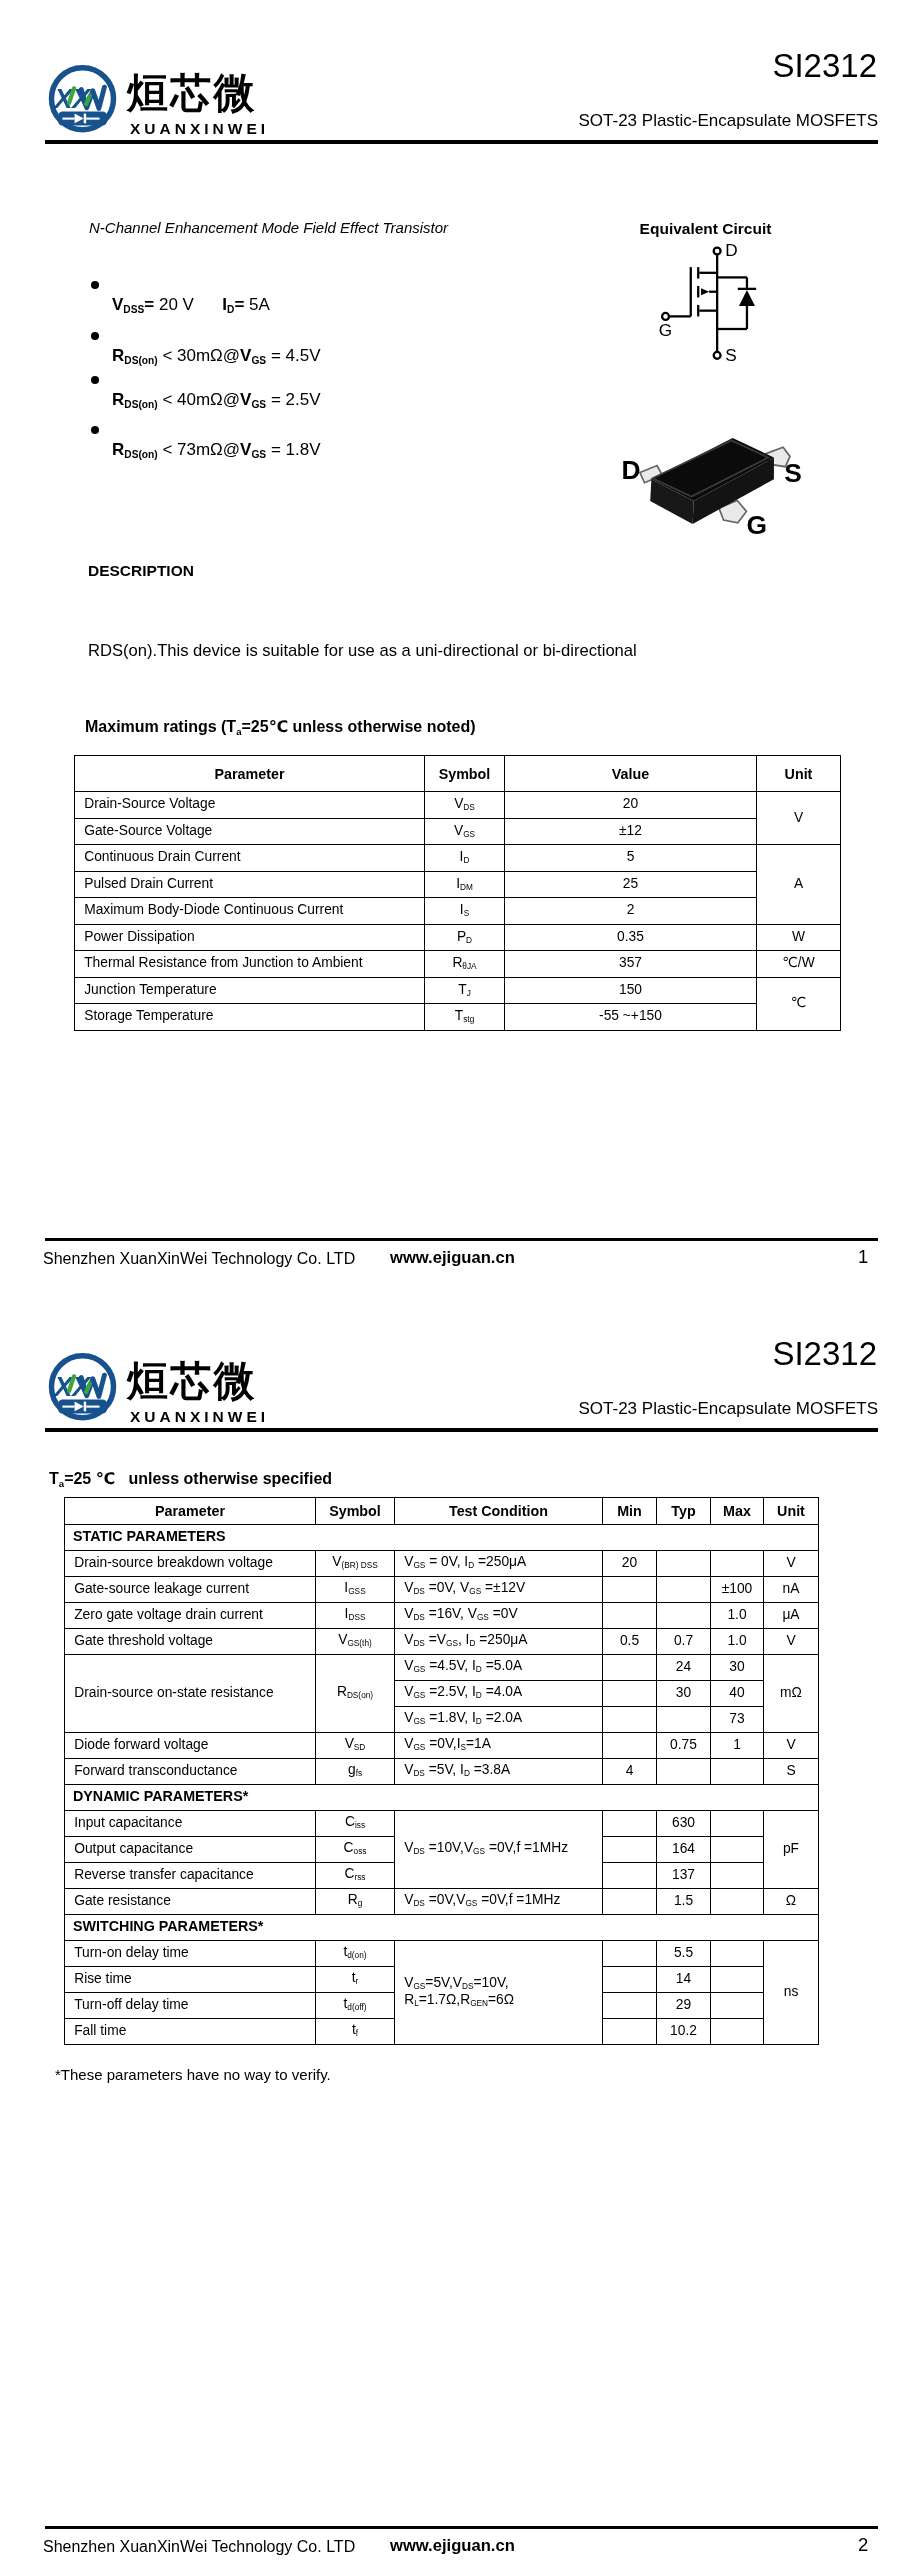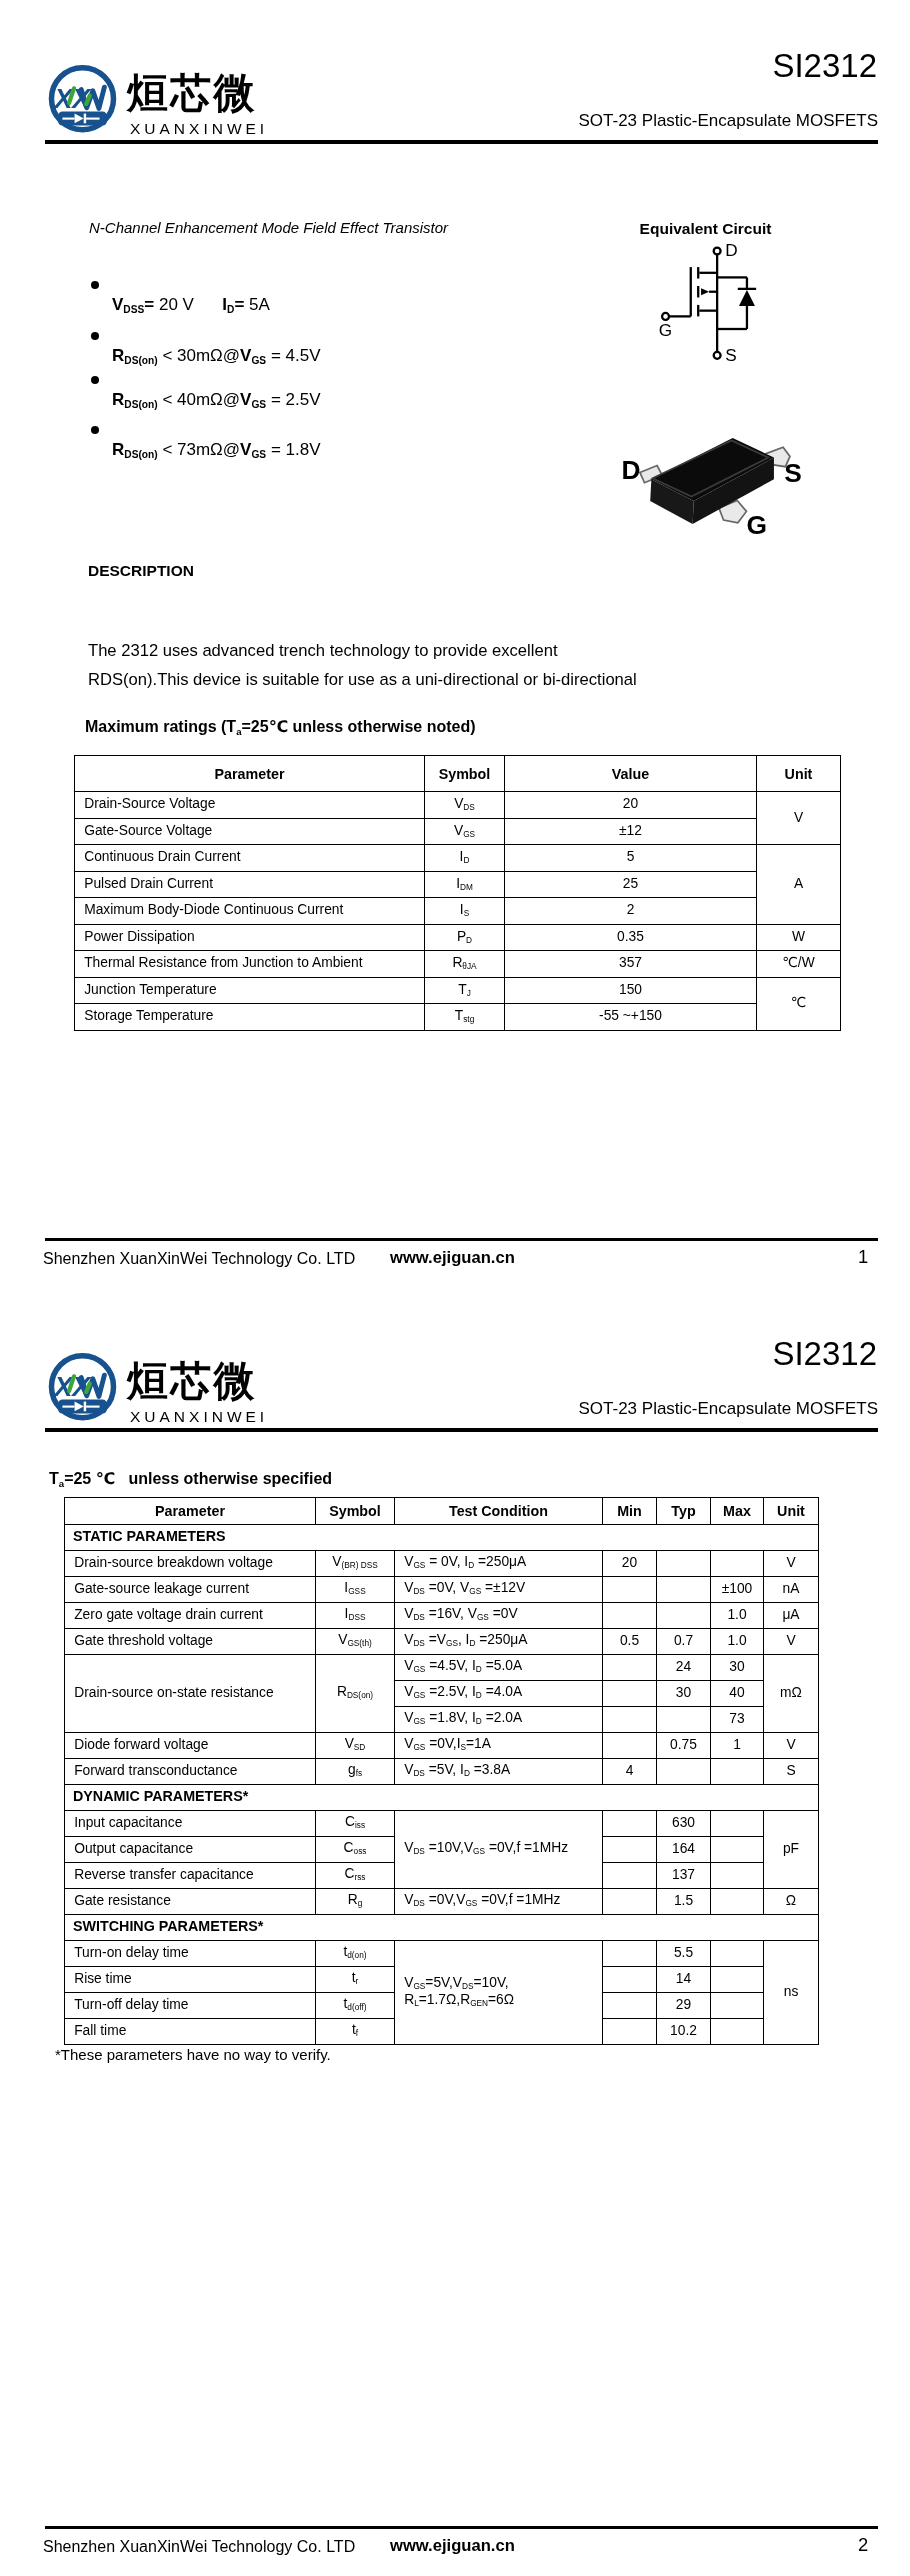--- a/index.html
+++ b/index.html
@@ -2,21 +2,21 @@
 <html style="font-size:9.2px"><head>
 <meta charset="utf-8">
 <style>
   html,body{margin:0;padding:0;background:#ffffff;}
   body{width:910px;font-family:"Liberation Sans","DejaVu Sans",sans-serif;color:#000;}
   .page{position:relative;width:910px;height:1288px;background:#fff;overflow:hidden;}
   .abs{position:absolute;}
 
   
   .brand-cn{font-size:41px;font-weight:bold;letter-spacing:2.3px;line-height:1;}
-  .brand-en{font-size:15.5px;letter-spacing:4px;font-weight:400;}
+  .brand-en{font-size:15.5px;letter-spacing:4px;font-weight:700;}
   .part-number{font-size:33px;font-weight:400;text-align:right;width:361px;line-height:1;}
   .subtitle{font-size:17px;font-weight:400;text-align:right;width:436px;line-height:1;}
   .rule{background:#000;height:4px;width:833px;left:45px;}
 
   
   .product-heading{font-size:15px;}
   .eq-title{font-size:15.5px;font-weight:bold;width:149px;text-align:center;}
   .feature{left:86px;height:25px;font-size:17px;white-space:nowrap;}
   .feature .dot{position:absolute;left:4.6px;top:6.9px;width:8.6px;height:8.6px;border-radius:50%;background:#000;}
   .feature .ftxt{position:absolute;left:26px;top:0;margin-top:21px;}
@@ -37,21 +37,21 @@
   #max-table td{height:23.5px;}
   #elec-table th{height:23.5px;}
   #elec-table td{height:23px;}
 
   
   .footer-rule{background:#000;height:3.4px;width:833px;left:45px;}
   .footer-company{font-size:16px;}
   .footer-site{font-size:16.6px;font-weight:bold;}
   .footer-page{font-size:18.4px;}
 
-  .note{font-size:15px;}
+  .note{font-size:15px;margin-top:20px;}
   svg text{font-family:"Liberation Sans","DejaVu Sans",sans-serif;}
 </style>
 </head>
 <body>
 
 <div class="page">
 
   <div class="abs" style="left:46px;top:64px;width:73px;height:73px;">
     <svg width="73" height="73" viewBox="0 0 120 120">
       <circle cx="60" cy="57" r="51" fill="none" stroke="#17518e" stroke-width="9"></circle>
@@ -133,21 +133,20 @@
       <polygon points="134,138 274,62 274,100 132,178" fill="#131313"></polygon>
       <polygon points="62,98 200,32 264,62 130,130" fill="none" stroke="#3c3c3c" stroke-width="3"></polygon>
       <text x="8" y="100" font-size="46" font-weight="bold">D</text>
       <text x="292" y="104" font-size="46" font-weight="bold">S</text>
       <text x="226" y="196" font-size="46" font-weight="bold">G</text>
     </svg>
   </div>
 
   <div class="abs desc-title" style="left:88px;top:562px;">DESCRIPTION</div>
   <div class="abs" style="left:88px;top:636px;">
-    <div class="desc-line">The 2312 uses advanced trench technology to provide excellent</div>
     <div class="desc-line">RDS(on).This device is suitable for use as a uni-directional or bi-directional</div>
   </div>
 
   <div class="abs sec-heading" style="left:85px;top:717px;">Maximum ratings (T<sub>a</sub>=25℃ unless otherwise noted)</div>
   <table id="max-table" class="abs" style="left:74px;top:755px;width:766px;">
     <colgroup>
         <col style="width:350px">
         <col style="width:80px">
         <col style="width:252px">
         <col style="width:84px">

